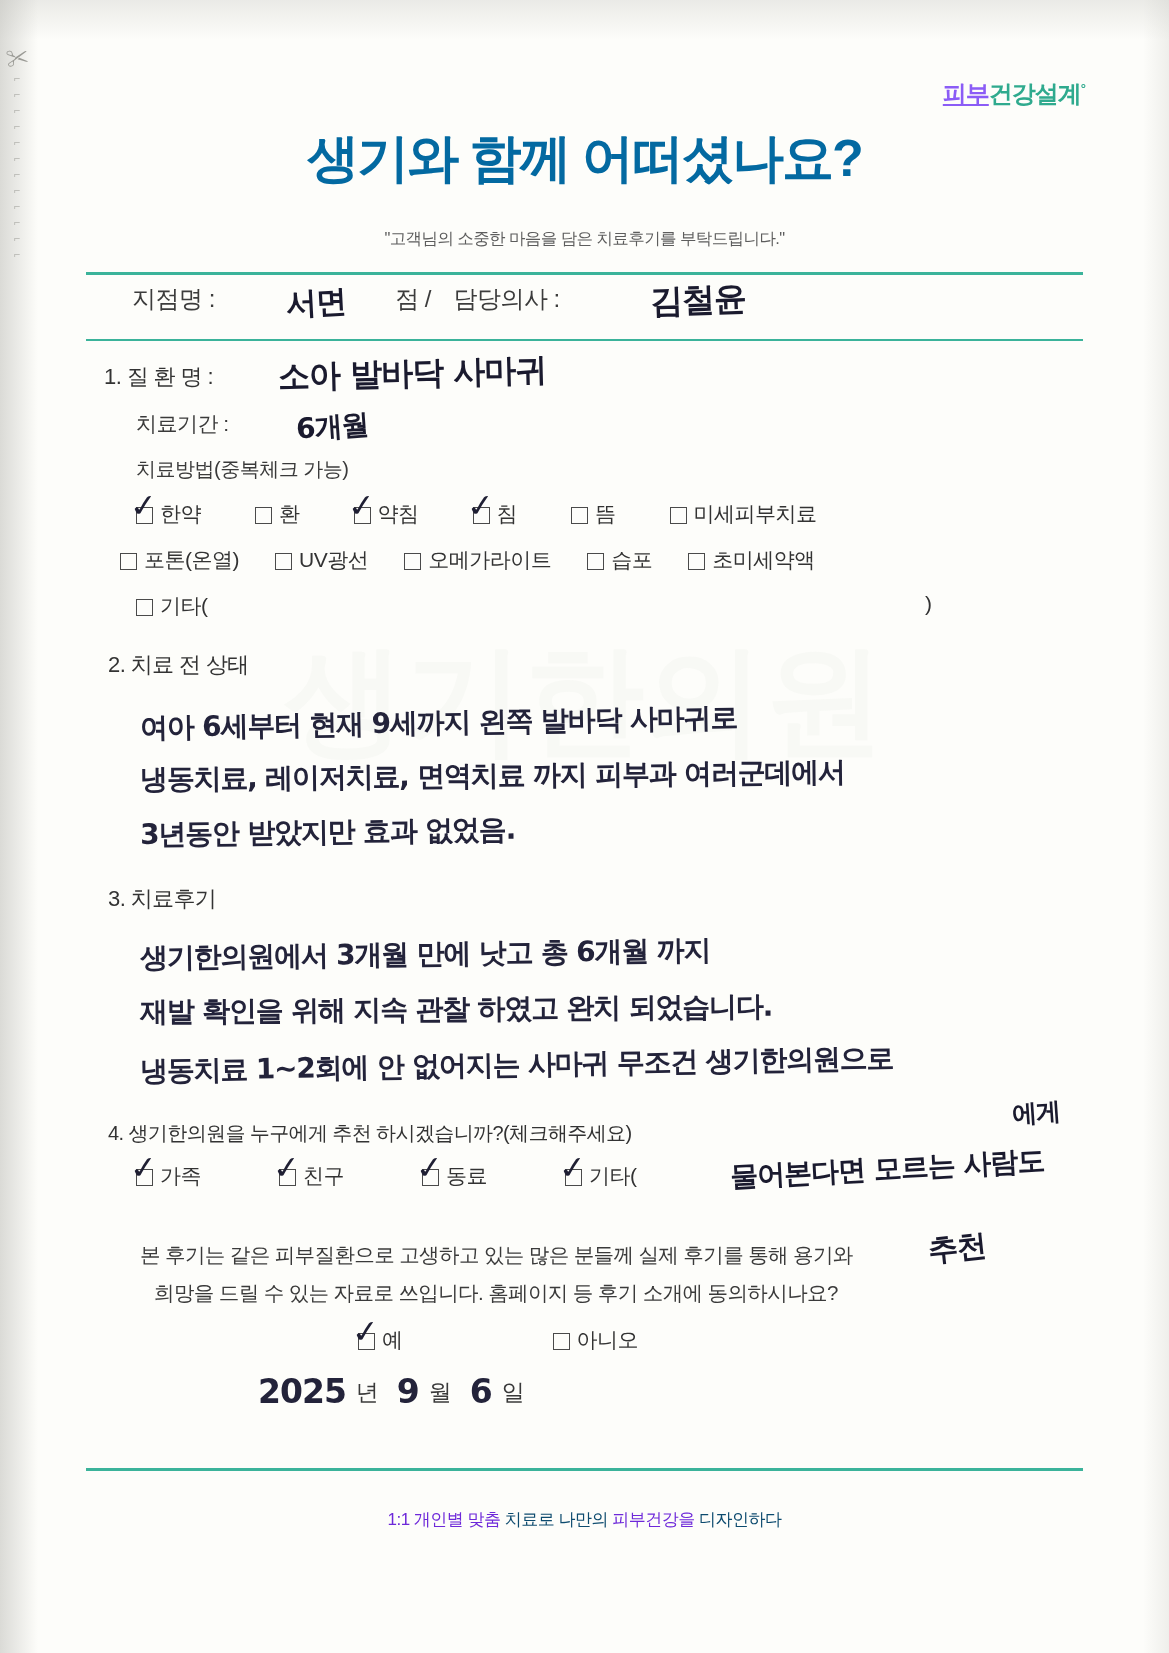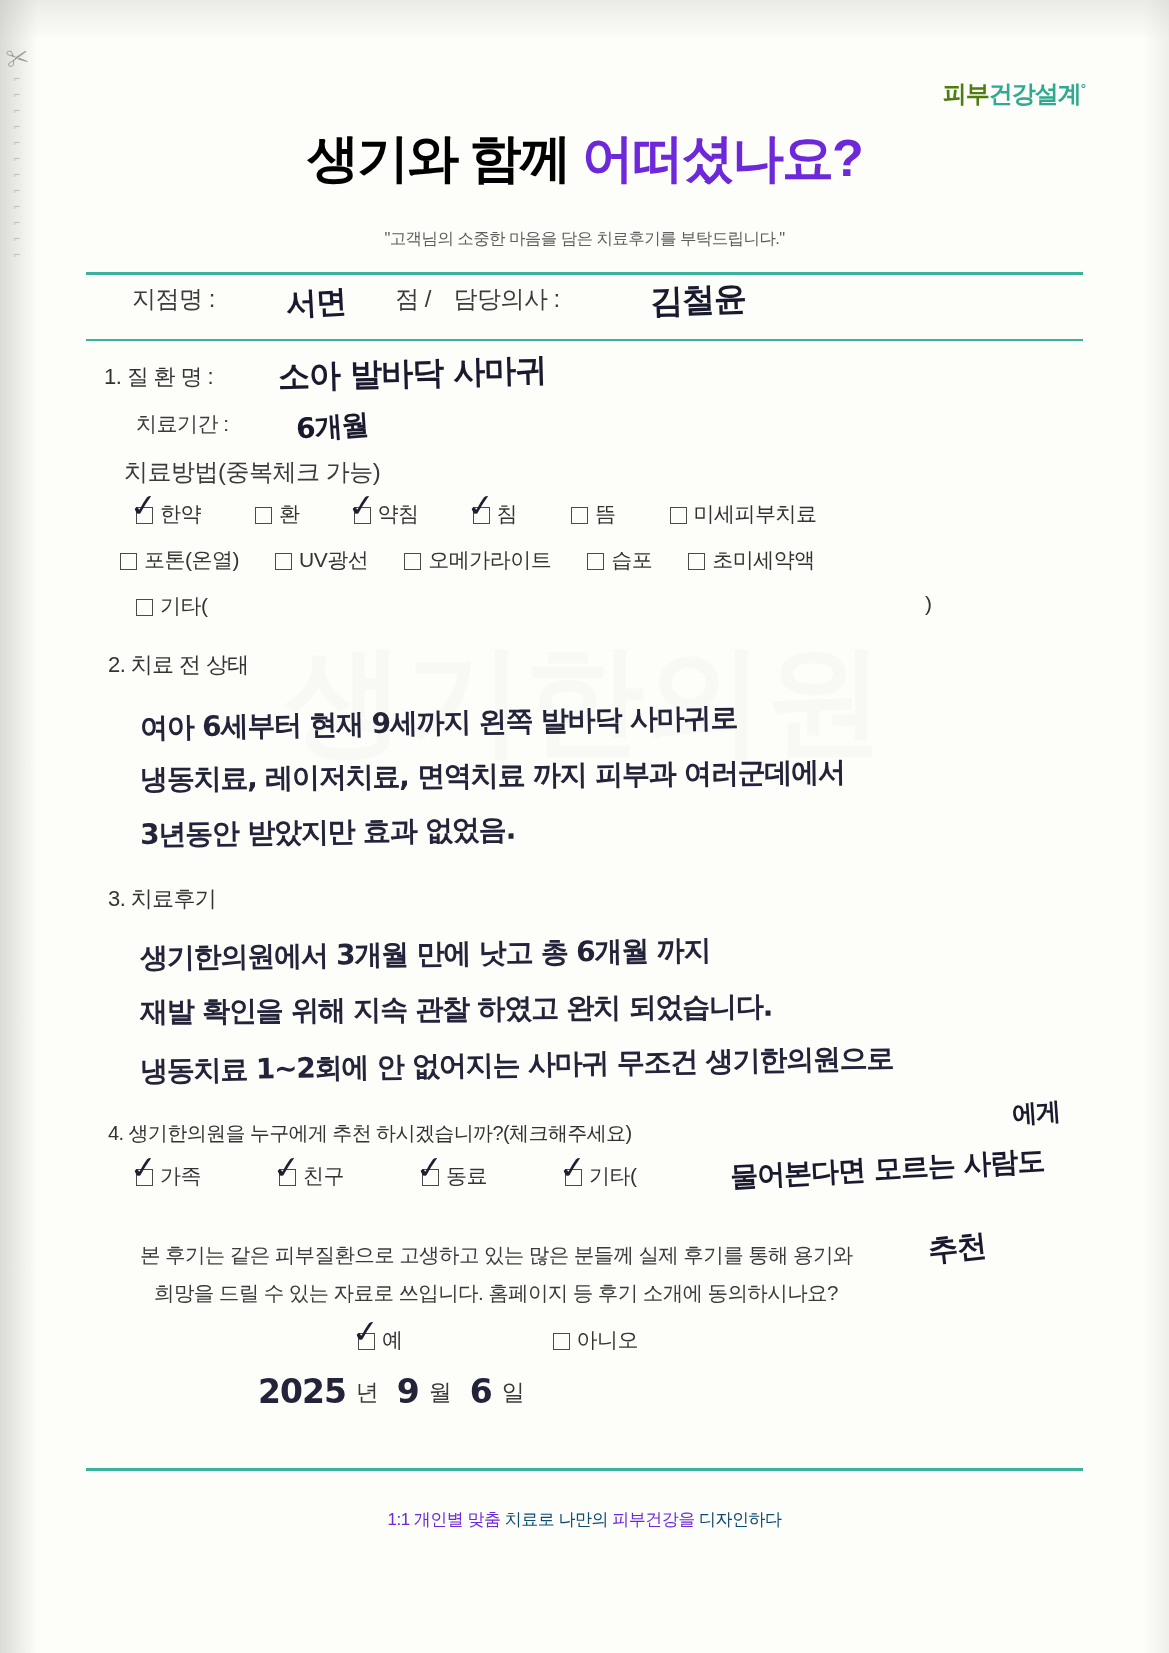--- a/index.html
+++ b/index.html
@@ -48,40 +48,40 @@
   
   .brand {
     position: absolute;
     right: 84px;
     top: 78px;
     font-size: 24px;
     font-weight: bold;
     letter-spacing: -1px;
     white-space: nowrap;
   }
-  .brand .b-gray { color: #4d7c0f; }
+  .brand .b-gray { color: #8b5cf6; text-decoration: underline; }
   .brand .b-green { color: #2faa8e; }
   .brand .b-dot {
     color: #2faa8e;
     font-size: 13px;
     vertical-align: super;
   }
 
   .title {
     position: absolute;
     left: 0; right: 0;
     top: 124px;
     text-align: center;
     font-size: 52px;
     font-weight: bold;
     letter-spacing: -2px;
     white-space: nowrap;
   }
-  .title .t-green { color: #000000; }
-  .title .t-dark  { color: #6d28d9; }
+  .title .t-green { color: #0369a1; }
+  .title .t-dark  { color: #0369a1; }
 
   .subtitle {
     position: absolute;
     left: 0; right: 0;
     top: 228px;
     text-align: center;
     font-size: 16.5px;
     color: #5d5d5d;
     letter-spacing: -0.6px;
   }
@@ -140,21 +140,21 @@
     position: absolute;
     font-size: 21px;
     color: #3a3a3a;
     letter-spacing: -0.5px;
     white-space: nowrap;
     text-align: right;
   }
 
   .q1 { left: 104px; top: 362px; }
   .q1-period { left: 136px; top: 410px; }
-  .q1-method { left: 124px; top: 456px; font-size: 24px; }
+  .q1-method { left: 136px; top: 456px; font-size: 20px; }
   .q2 { left: 108px; top: 650px; }
   .q3 { left: 108px; top: 884px; }
   .q4 { left: 108px; top: 1120px; font-size: 20px; }
 
   .hw-disease {
     position: absolute;
     left: 278px; top: 352px;
     font-size: 32px;
     transform: rotate(-1.5deg);
   }

